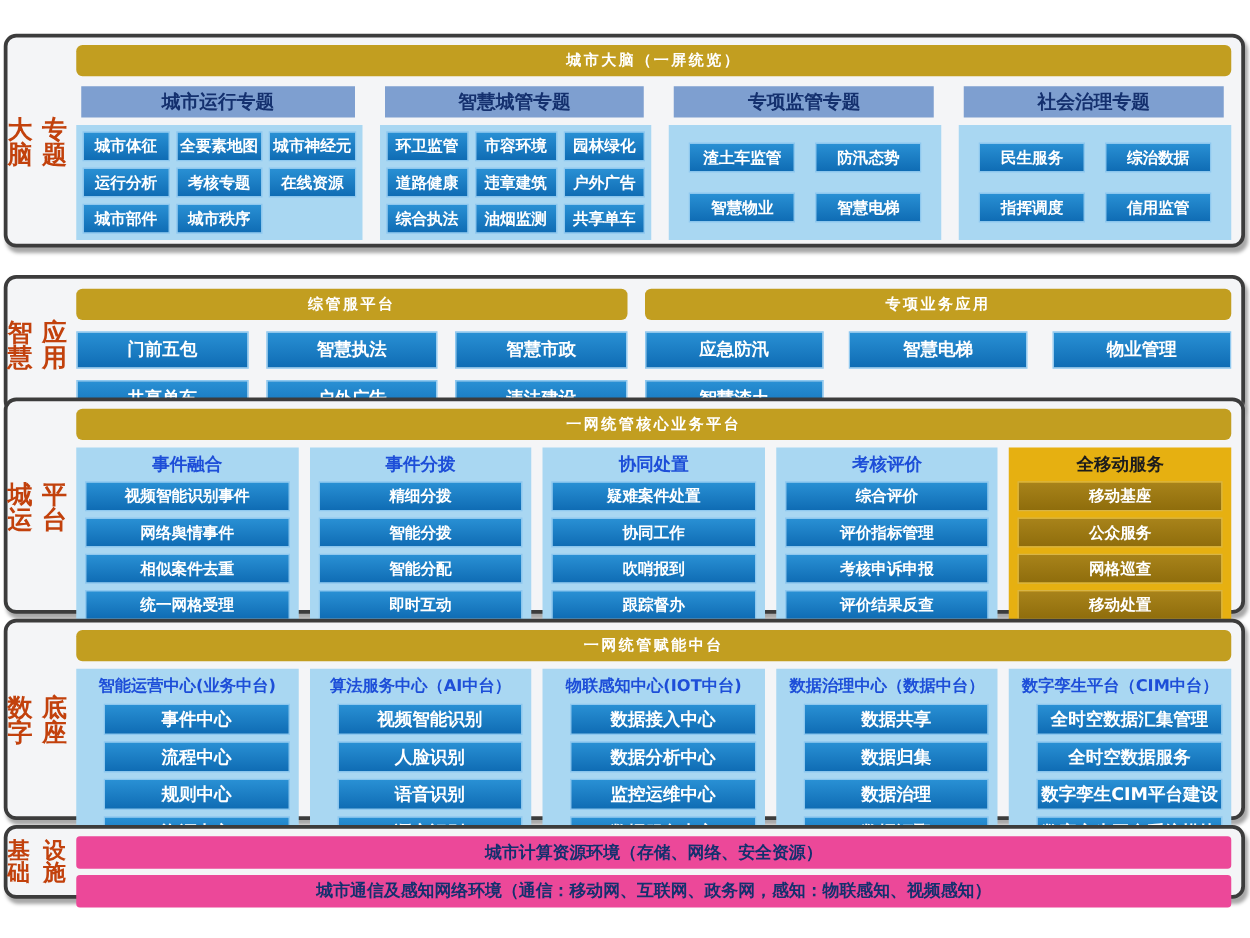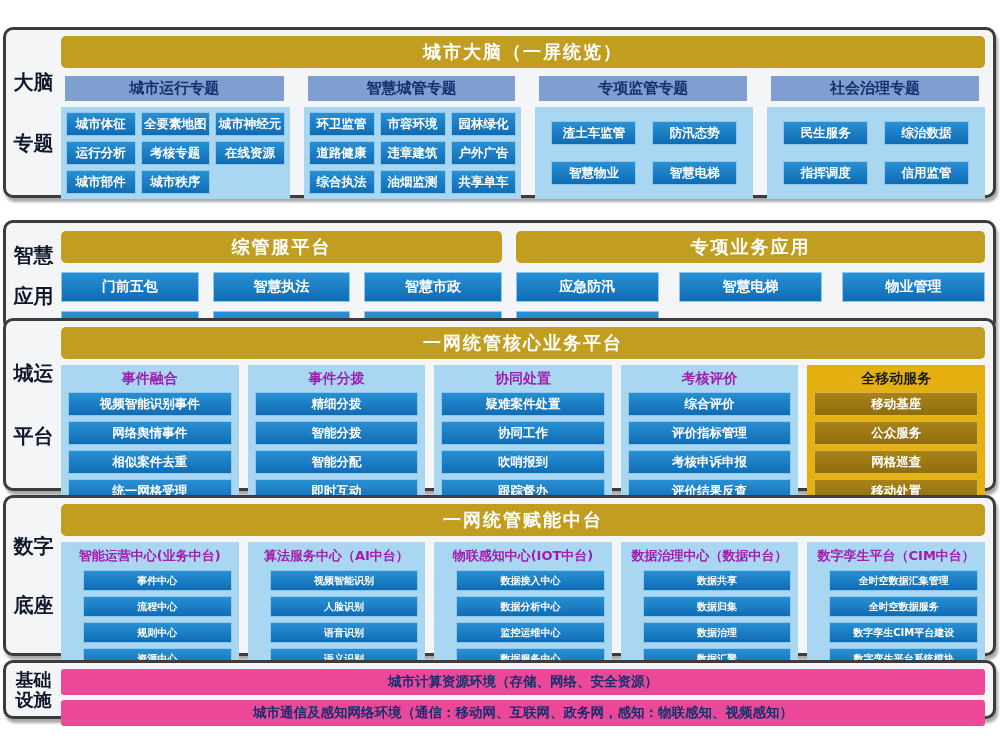--- a/index.html
+++ b/index.html
@@ -1,25 +1,25 @@
 <!DOCTYPE html>
 <html><head>
 <meta charset="utf-8">
 <style>
   html,body{margin:0;padding:0;background:#ffffff;}
   .page{position:relative;width:1000px;height:750px;background:#fff;overflow:hidden;
         font-family:"DejaVu Sans","Liberation Sans",sans-serif;}
   .sec{position:absolute;left:3px;width:993px;box-sizing:border-box;
        background:#f4f5f7;border:3px solid #3c3c3c;border-radius:10px;
        box-shadow:2px 4px 3px #a8a8a8;display:flex;}
-  .rail{flex:0 0 55px;display:flex;flex-direction:column;align-items:center;
-        justify-content:space-evenly;color:#0f172a;font-weight:bold;font-size:20px;}
+  .rail{flex:0 0 55px;display:flex;flex-direction:row;align-items:center;
+        justify-content:space-evenly;color:#c2410c;font-weight:bold;font-size:20px;}
   .rail span{line-height:1;}
   .body{flex:1;display:flex;flex-direction:column;box-sizing:border-box;padding:6px 8px 6px 0;}
-  .gold{background:#c29e20;color:#fff;font-weight:bold;font-size:18px;letter-spacing:2px;
+  .gold{background:#c29e20;color:#fff;font-weight:bold;font-size:12px;letter-spacing:2px;
         text-align:center;border-radius:5px;padding:4px 0;}
   
   .g-row{display:grid;grid-template-columns:1.05fr 1fr 1fr 1fr;gap:14px;margin-top:8px;flex:1;}
   .group{display:flex;flex-direction:column;}
   .g-title{background:#7e9fd0;color:#14306e;font-weight:bold;font-size:15px;text-align:center;
            padding:3px 0;margin:0 6px 6px 4px;}
   .g-box{flex:1;background:#a9d7f2;padding:5px;display:grid;gap:5px;align-content:start;}
   .cols3{grid-template-columns:repeat(3,1fr);}
   .cols2{grid-template-columns:repeat(2,1fr);padding:10px 16px;gap:12px 16px;align-content:space-evenly;}
   .item{background:linear-gradient(#2990d4,#0f6cb4);border:1px solid #8ec8ef;color:#fff;
@@ -28,30 +28,30 @@
   .app-row{display:grid;grid-template-columns:435fr 463fr;gap:14px;margin-top:2px;flex:1;}
   .app-group{display:flex;flex-direction:column;gap:9px;}
   .app-grid{display:grid;gap:9px 14px;flex:1;align-content:space-between;}
   .app-grid.c3{grid-template-columns:repeat(3,1fr);}
   .app-grid.c2{grid-template-columns:repeat(3,1fr);gap:9px 20px;}
   .app-item{background:linear-gradient(#2990d4,#0f6cb4);border:1px solid #8ec8ef;color:#fff;
         font-weight:bold;font-size:14px;text-align:center;padding:5px 0;}
   
   .p-row{display:grid;grid-template-columns:repeat(5,1fr);gap:9px;margin-top:6px;flex:1;}
   .pcol{background:#a9d7f2;padding:4px 7px 3px;display:flex;flex-direction:column;}
-  .pcol-title{color:#a21caf;font-weight:bold;font-size:14px;text-align:center;padding:1px 0 4px;white-space:nowrap;}
+  .pcol-title{color:#1d4ed8;font-weight:bold;font-size:14px;text-align:center;padding:1px 0 4px;white-space:nowrap;}
   .pcol .item{margin-bottom:5px;}
   .dots{text-align:center;color:#14306e;font-weight:bold;font-size:15px;line-height:8px;
         margin-top:auto;padding-bottom:3px;}
   .goldcol{background:#e6b011;}
   .goldcol .pcol-title{color:#1c1c1c;}
   .goldcol .item{background:linear-gradient(#a8831a,#8f6d0c);border-color:#d9b545;}
   .goldcol .dots{color:#2a2a2a;}
   .small .pcol-title{font-size:13px;padding-bottom:5px;}
-  .small .item{font-size:10px;margin-left:15px;}
+  .small .item{font-size:14px;margin-left:15px;}
   
   .infra{display:flex;flex-direction:column;gap:5px;justify-content:center;flex:1;}
   .infra-bar{background:#ec4899;color:#14306e;font-weight:bold;font-size:13.5px;text-align:center;
         padding:4px 0;border-radius:3px;}
 </style>
 </head>
 <body>
 
 <div class="page">
 

